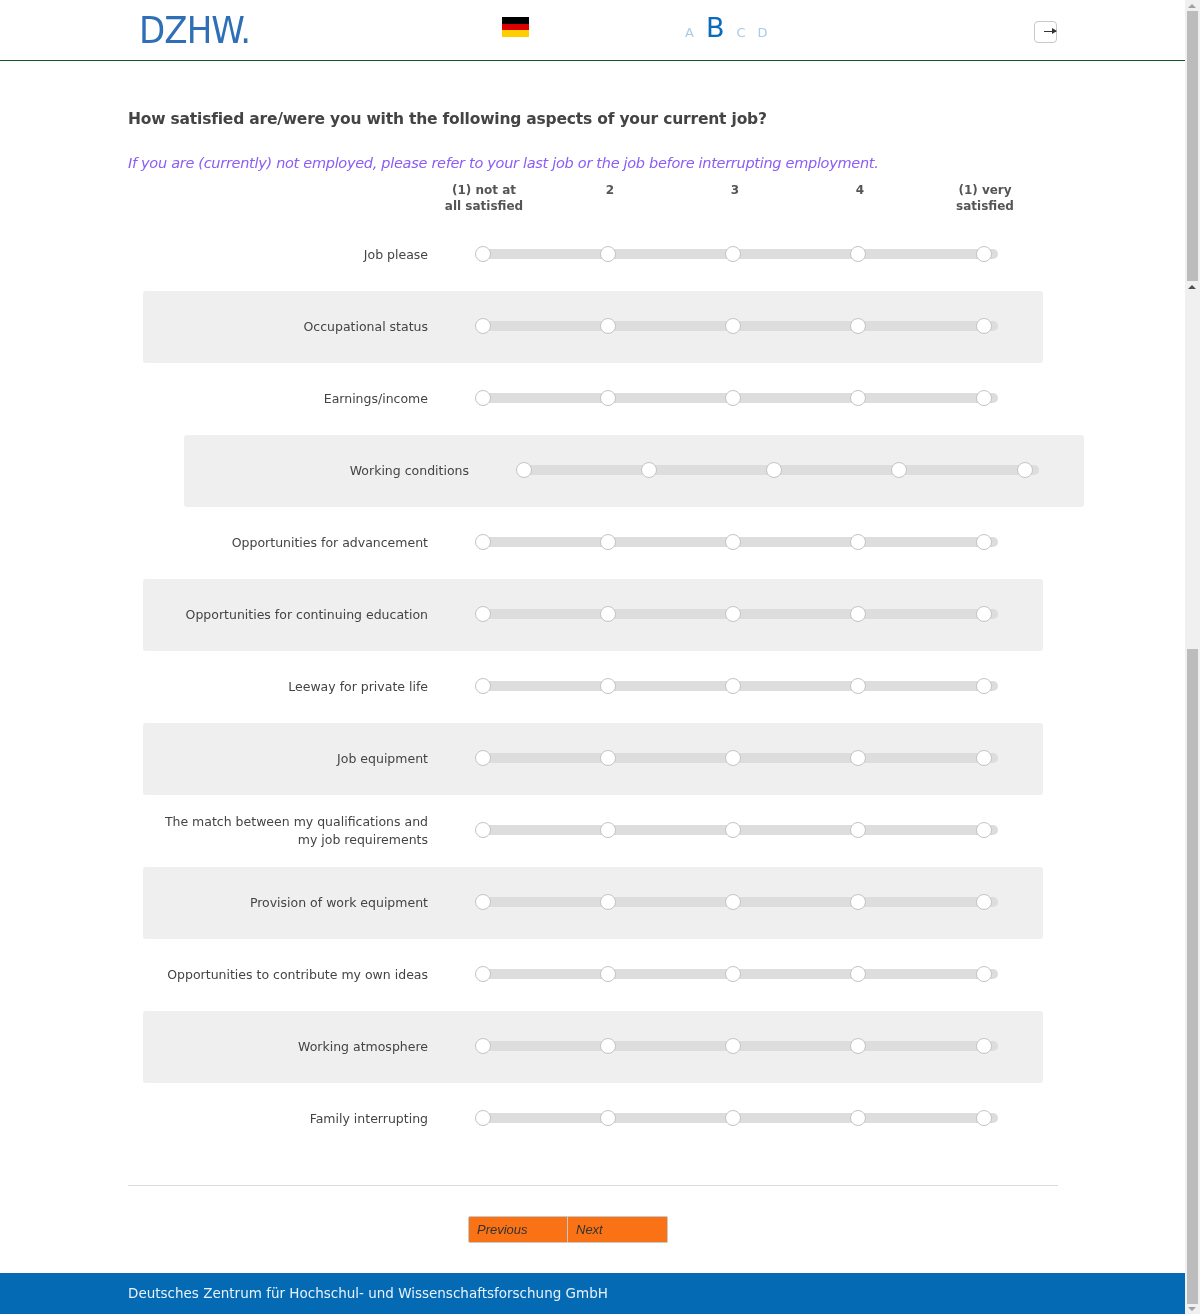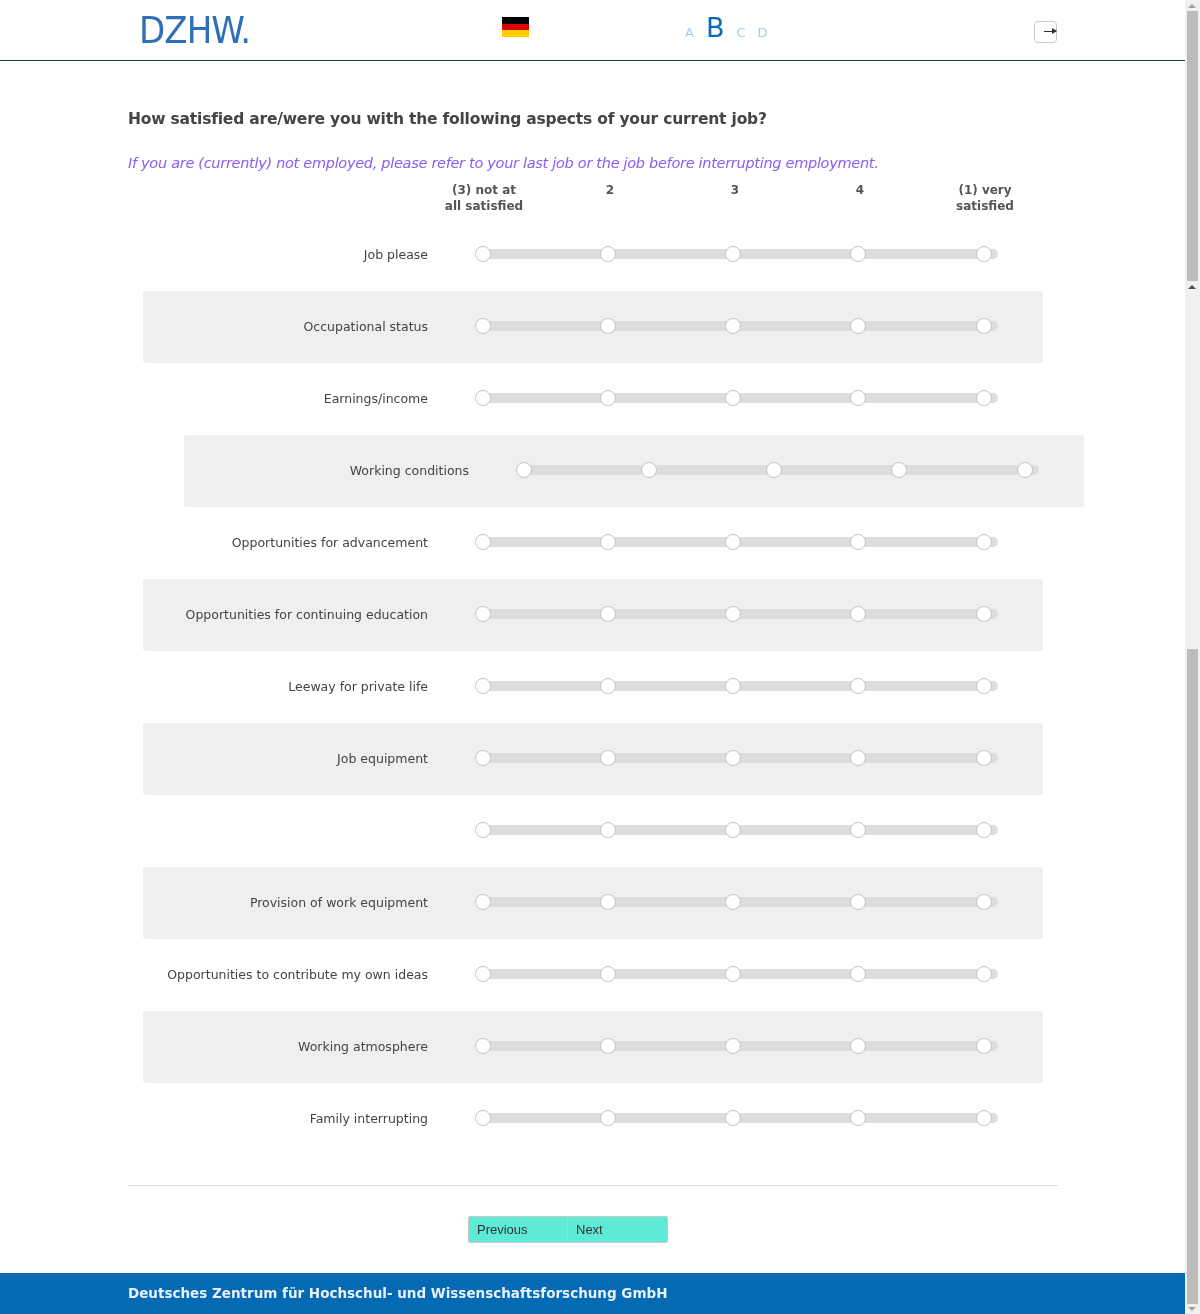--- a/index.html
+++ b/index.html
@@ -29,27 +29,27 @@
   .scale-head { position: absolute; top: 182px; font-size: 12px; font-weight: bold; color: #555; text-align: center; line-height: 16px; }
 
   .row { position: absolute; left: 143px; width: 900px; height: 72px; border-radius: 3px; }
   .row.shaded { background: #efefef; }
   .row-label { position: absolute; right: 615px; width: 280px; text-align: right; font-size: 12.5px; color: #444; line-height: 18px; top: 50%; transform: translateY(-50%); }
   .track { position: absolute; left: 334px; top: 30px; width: 521px; height: 10px; background: #dddddd; border-radius: 5px; }
   .radio { position: absolute; top: 27px; width: 16px; height: 16px; border-radius: 50%; background: #fff; border: 1px solid #c4c4c4; cursor: pointer; }
 
   .divider { position: absolute; left: 128px; top: 1185px; width: 930px; height: 1px; background: #dcdcdc; }
   .nav-btns { position: absolute; left: 468px; top: 1216px; display: flex; }
-  .nav-btn { width: 100px; height: 27px; border: 1px solid #c8c8c8; background: #5eead4; font-family: "Liberation Sans", sans-serif; font-size: 13px; color: #333; text-align: left; padding-left: 8px; line-height: 25px; cursor: pointer; }
+  .nav-btn { width: 100px; height: 27px; border: 1px solid #c8c8c8; background: #f97316; font-family: "Liberation Sans", sans-serif; font-size: 13px; color: #333; text-align: left; padding-left: 8px; line-height: 25px; cursor: pointer; font-style: italic; }
   .nav-btn + .nav-btn { border-left: none; }
   .nav-btn.first { border-radius: 2px 0 0 2px; }
   .nav-btn.last { border-radius: 0 2px 2px 0; }
 
   .footer { position: absolute; left: 0; top: 1273px; width: 1185px; height: 41px; background: #036ab3; }
-  .footer-text { position: absolute; left: 128px; top: 12px; color: #e8f1fa; font-size: 13.5px; font-weight: bold; }
+  .footer-text { position: absolute; left: 128px; top: 12px; color: #e8f1fa; font-size: 13.5px; }
 
   
   .scrollbar { position: absolute; left: 1185px; top: 0; width: 15px; height: 1314px; background: #f0f0f0; }
   .sb-arrow { position: absolute; left: 3px; width: 0; height: 0; border-left: 4px solid transparent; border-right: 4px solid transparent; }
   .sb-arrow.up { border-bottom: 4px solid #a0a0a0; }
   .sb-arrow.up.dark { border-bottom-color: #505050; }
   .sb-arrow.down { border-top: 4px solid #a0a0a0; }
   .sb-thumb { position: absolute; left: 2px; width: 11px; background: #bcbcbc; }
 </style>
 </head>
@@ -69,21 +69,21 @@
     <span class="fs">D</span>
   </div>
   <div class="exit-btn">
     <span class="arrow"></span>
   </div>
 </div>
 
 <div class="question">How satisfied are/were you with the following aspects of your current job?</div>
 <div class="instruction">If you are (currently) not employed, please refer to your last job or the job before interrupting employment.</div>
 
-<div class="scale-head" style="left:444px;width:80px;">(3) not at all satisfied</div>
+<div class="scale-head" style="left:444px;width:80px;">(1) not at all satisfied</div>
 <div class="scale-head" style="left:590px;width:40px;">2</div>
 <div class="scale-head" style="left:715px;width:40px;">3</div>
 <div class="scale-head" style="left:840px;width:40px;">4</div>
 <div class="scale-head" style="left:930px;width:110px;">(1) very satisfied</div>
 
 <div id="rows">
     <div class="row" style="top: 219px;">
       <div class="row-label">Job please</div>
       <div class="track"></div>
       <div class="radio" style="left: 332px;"></div>
@@ -149,20 +149,21 @@
     <div class="row shaded" style="top: 723px;">
       <div class="row-label">Job equipment</div>
       <div class="track"></div>
       <div class="radio" style="left: 332px;"></div>
       <div class="radio" style="left: 457px;"></div>
       <div class="radio" style="left: 582px;"></div>
       <div class="radio" style="left: 707px;"></div>
       <div class="radio" style="left: 833px;"></div>
     </div>
     <div class="row" style="top: 795px;">
+      <div class="row-label">The match between my qualifications and my job requirements</div>
       <div class="track"></div>
       <div class="radio" style="left: 332px;"></div>
       <div class="radio" style="left: 457px;"></div>
       <div class="radio" style="left: 582px;"></div>
       <div class="radio" style="left: 707px;"></div>
       <div class="radio" style="left: 833px;"></div>
     </div>
     <div class="row shaded" style="top: 867px;">
       <div class="row-label">Provision of work equipment</div>
       <div class="track"></div>

